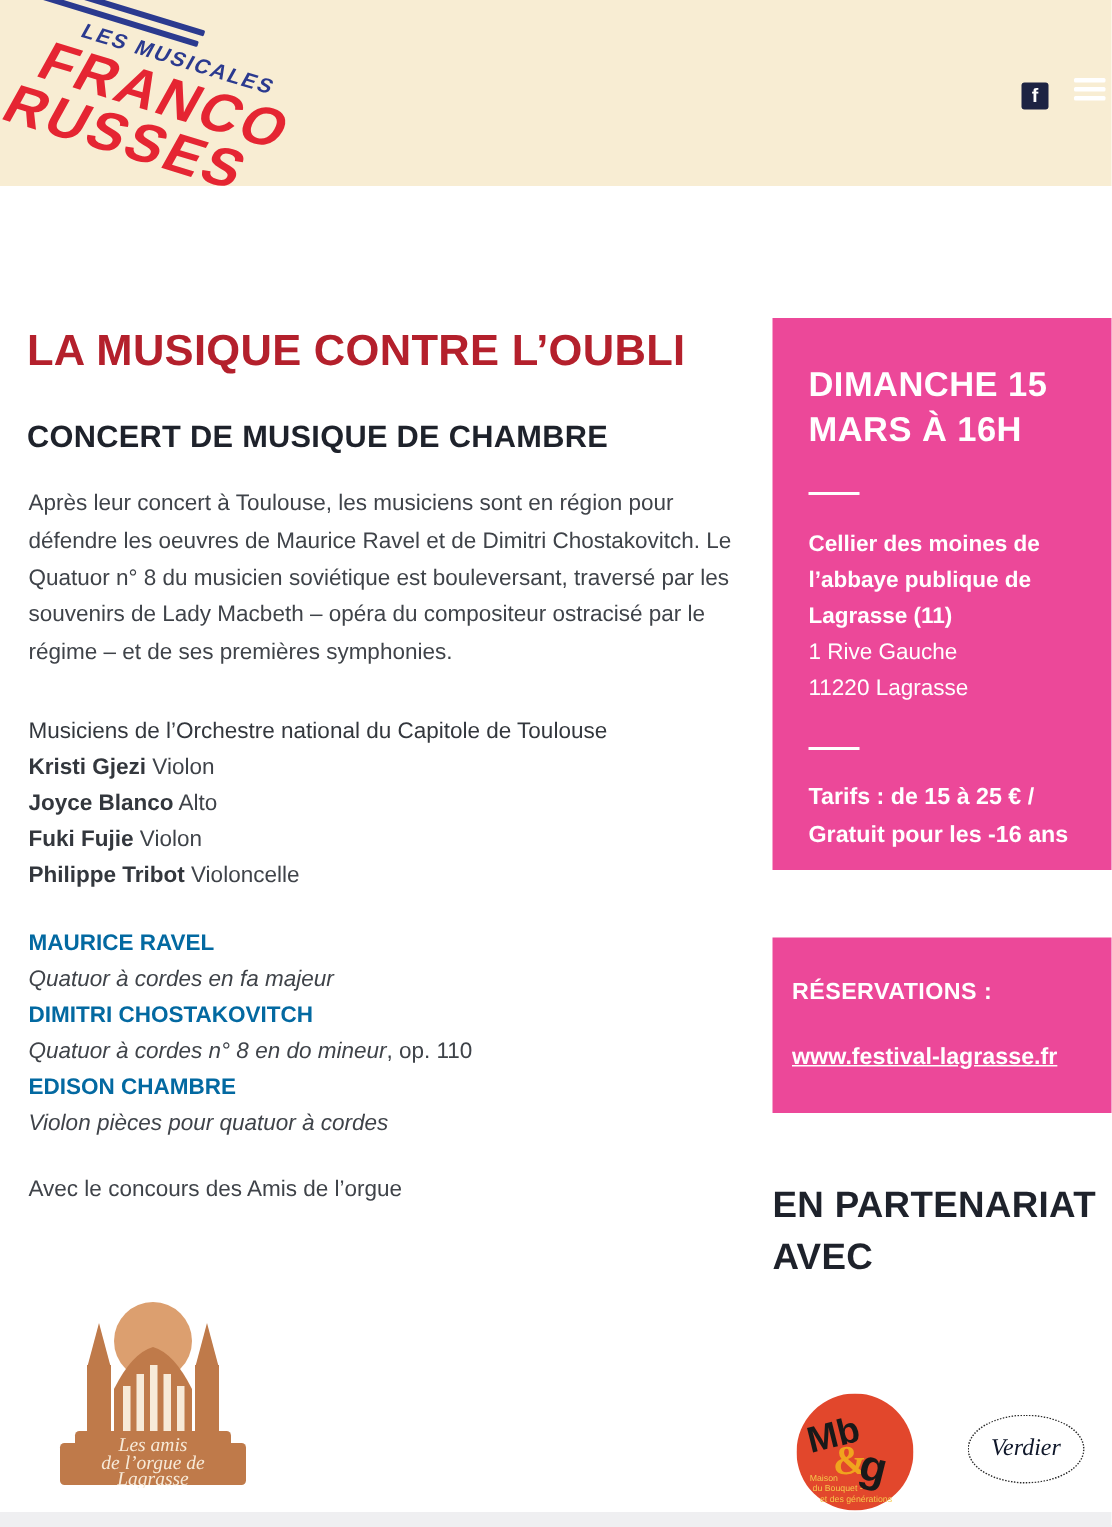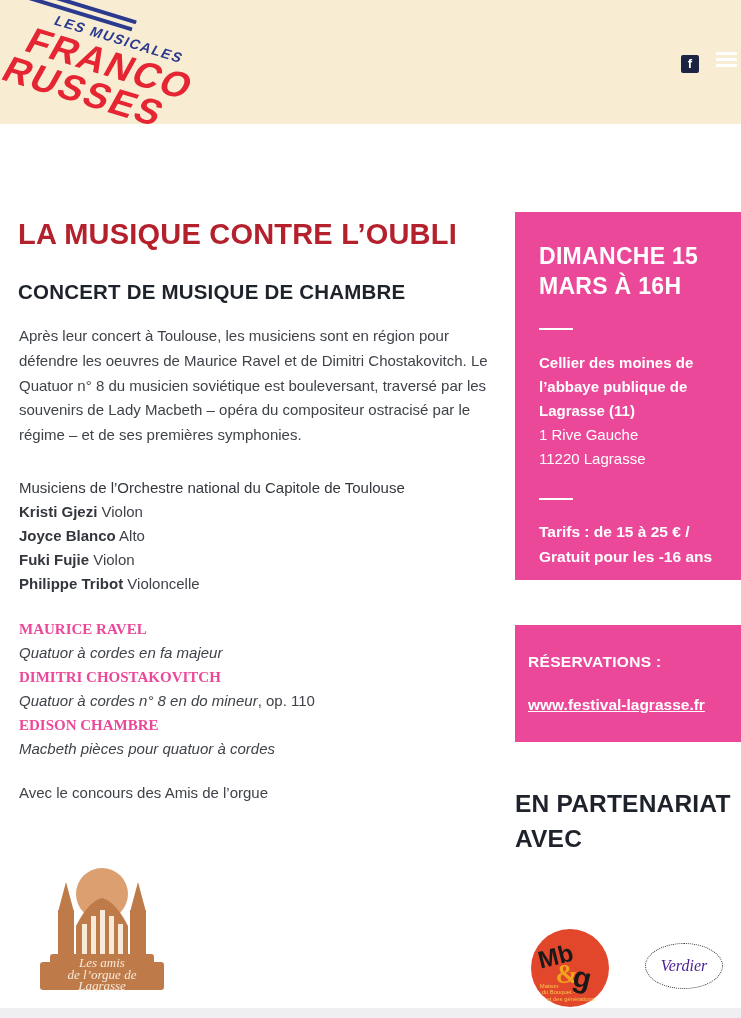--- a/index.html
+++ b/index.html
@@ -62,21 +62,21 @@
     color: #1e222b; font-size: 20.5px; font-weight: bold; letter-spacing: 0.2px;
   }
   .intro {
     position: absolute; left: 19px; top: 324px; width: 482px;
     font-size: 15px; line-height: 24.8px; color: #3f4349;
   }
   .musicians { position: absolute; left: 19px; top: 476px; font-size: 15px; line-height: 24px; }
   .musicians .head { font-weight: normal; color: #33373d; }
   .musicians .row b { color: #33373d; }
   .program { position: absolute; left: 19px; top: 617px; font-size: 15px; line-height: 24px; }
-  .program .composer { font-weight: bold; color: #ec4899; font-family: Liberation Serif, serif; }
+  .program .composer { font-weight: bold; color: #0369a1; }
   .program .work { font-style: italic; }
   .footnote { position: absolute; left: 19px; top: 784px; font-size: 15px; }
 
   .orgue-logo { position: absolute; left: 36px; top: 850px; }
 
   
   .navy-box {
     position: absolute; left: 515px; width: 226px;
     background: #ec4899; color: #ffffff; padding: 0 24px;
   }
@@ -102,21 +102,21 @@
   }
   .partner-mbg { position: absolute; left: 531px; top: 929px; cursor: pointer; }
   .partner-verdier {
     position: absolute; left: 645px; top: 943px; width: 78px; height: 46px;
     border: 1.6px dotted #2a2a2a; border-radius: 50%;
     display: flex; align-items: center; justify-content: center;
     background: #ffffff; cursor: pointer;
   }
   .partner-verdier .name {
     font-family: "Liberation Serif", serif; font-style: italic;
-    font-size: 16px; color: #4c1d95;
+    font-size: 16px; color: #0f172a;
   }
 
   .footer-strip {
     position: absolute; left: 0; top: 1008px; width: 741px; height: 10px;
     background: #efeff1;
   }
 </style>
 </head>
 <body>
 
@@ -151,21 +151,21 @@
     <div class="row"><b>Fuki Fujie</b> <span>Violon</span></div>
     <div class="row"><b>Philippe Tribot</b> <span>Violoncelle</span></div>
   </div>
 
   <div class="program">
     <div class="composer">MAURICE RAVEL</div>
     <div><span class="work">Quatuor à cordes en fa majeur</span><span></span></div>
     <div class="composer">DIMITRI CHOSTAKOVITCH</div>
     <div><span class="work">Quatuor à cordes n° 8 en do mineur</span><span>, op. 110</span></div>
     <div class="composer">EDISON CHAMBRE</div>
-    <div><span class="work">Macbeth pièces pour quatuor à cordes</span><span></span></div>
+    <div><span class="work">Violon pièces pour quatuor à cordes</span><span></span></div>
   </div>
 
   <div class="footnote">Avec le concours des Amis de l’orgue</div>
 
   <div class="orgue-logo">
     <svg width="132" height="142" viewBox="0 0 132 142">
       <circle cx="66" cy="44" r="26" fill="#dc9f6f"></circle>
       <polygon points="22,62 30,32 38,62" fill="#bf7a4a"></polygon>
       <rect x="22" y="60" width="16" height="62" fill="#bf7a4a"></rect>
       <polygon points="94,62 102,32 110,62" fill="#bf7a4a"></polygon>

